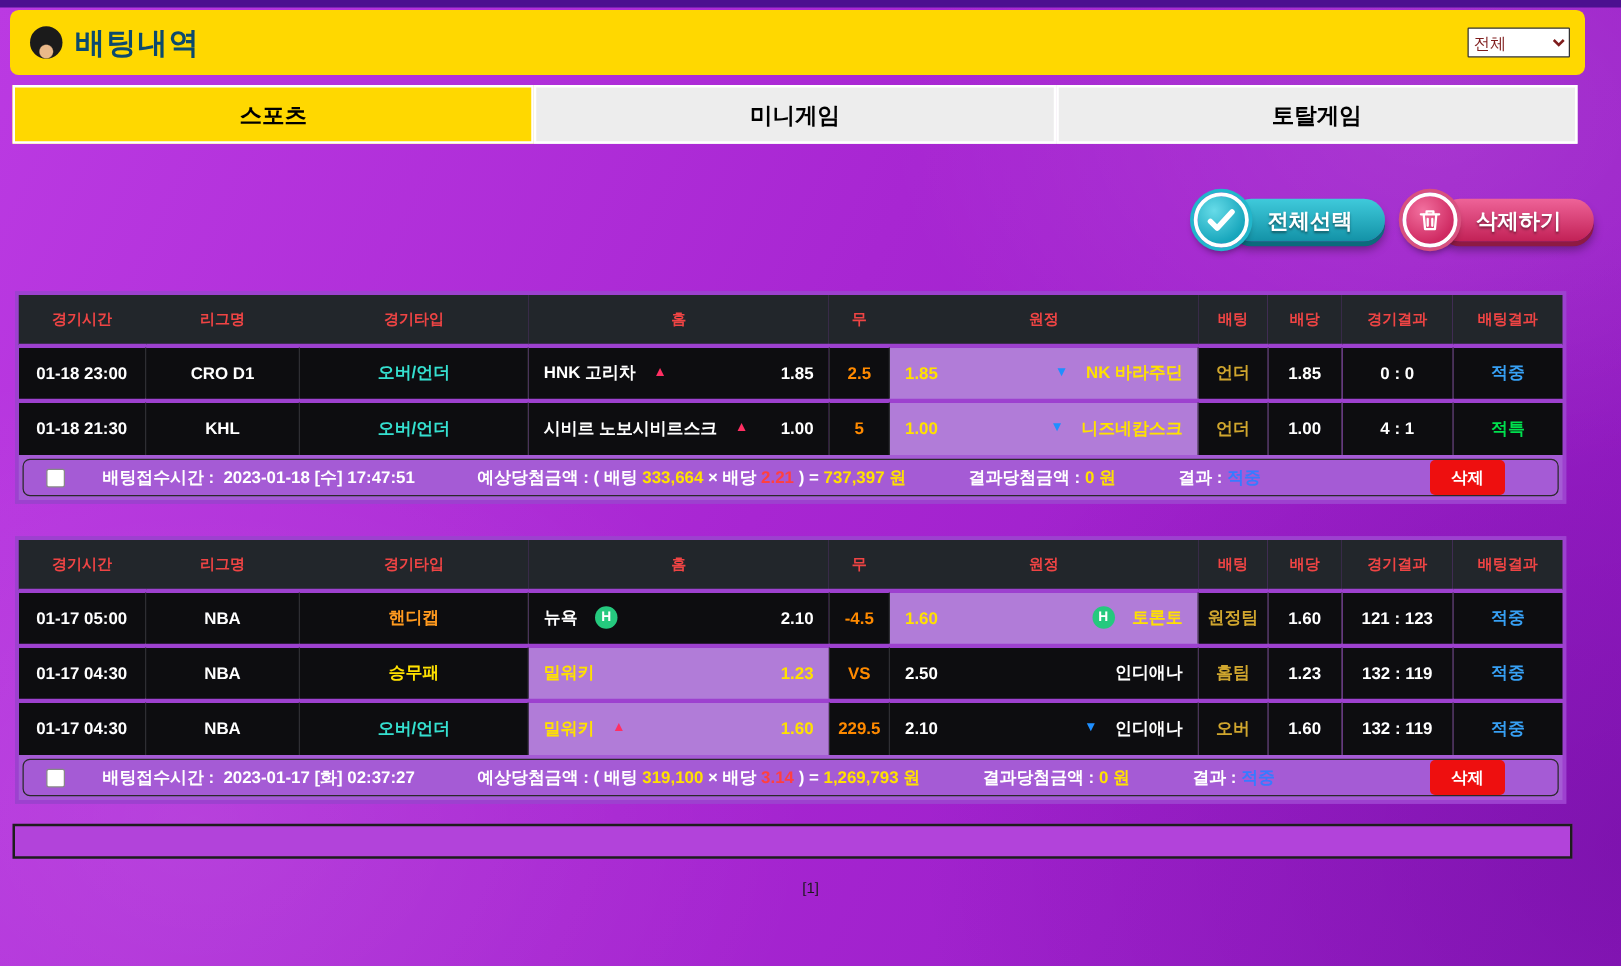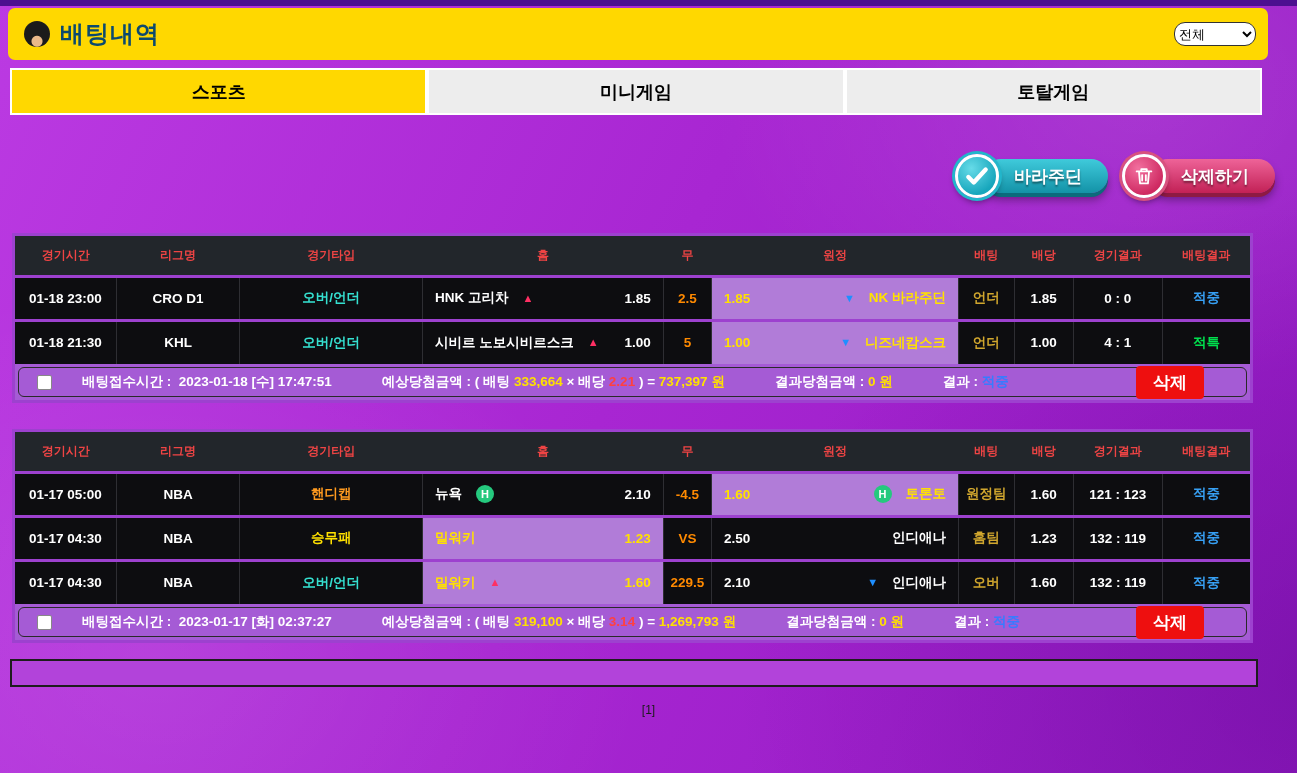--- a/index.html
+++ b/index.html
@@ -22,21 +22,21 @@
   }
   .face-icon {
     width:26px; height:26px; border-radius:50%;
     background:radial-gradient(circle at 50% 78%, #e9b98a 0 5px, #1b1b1b 6px);
     margin-right:10px; flex:none;
   }
   .page-title { font-size:24px; font-weight:bold; color:#0c4a6e; letter-spacing:1px; }
   .filter-wrap { margin-left:auto; }
   .filter-wrap select {
     width:82px; height:24px; font-size:13px; font-family:inherit;
-    border:1px solid #333; border-radius:11px; background:#fff; color:#000000;margin-left:32px;
+    border:1px solid #333; border-radius:1px; background:#fff; color:#7f1d1d;margin-left:32px;
   }
 
   
   .tabs { margin:8px 35px 0 10px; display:flex; height:47px; }
   .tab {
     flex:1; display:flex; align-items:center; justify-content:center;
     background:#ededed; border:2px solid #fff; font-size:18px; font-weight:bold;
     color:#000; cursor:pointer;
   }
   .tab.active { background:#ffd800; }
@@ -100,21 +100,21 @@
   .finner input[type=checkbox] {
     appearance:none; width:15px; height:15px; background:#fff; border:1px solid #888;
     border-radius:2px; margin-right:30px; flex:none;
   }
   .fgrp { margin-right:50px; white-space:nowrap; }
   .yellow { color:#ffe100; }
   .red    { color:#ff4040; }
   .blue   { color:#377bff; }
   .delbtn {
     margin-left:auto; margin-right:42px; background:#ee0f0f; color:#fff;
-    font-family:inherit; font-size:17px; font-weight:bold; border:none; border-radius:4px;
+    font-family:inherit; font-size:13px; font-weight:bold; border:none; border-radius:4px;
     padding:5px 17px; cursor:pointer;
   }
 
   
   .emptybar { margin:16px 39px 0 10px; height:28px; background:#b243da; border:2px solid #1d1d1d; }
   .pager { text-align:center; color:#1a1a1a; font-size:12px; margin-top:16px; cursor:pointer; }
 </style>
 </head>
 <body>
 
@@ -136,21 +136,21 @@
   <div class="tab">토탈게임</div>
 </div>
 
 <div class="actions">
   <div class="pillbtn teal">
     <span class="badge">
       <svg viewBox="0 0 24 24" width="26" height="26">
           <path d="M4 13l5 5L20 6" stroke="#fff" stroke-width="4" fill="none" stroke-linecap="round" stroke-linejoin="round"></path>
         </svg>
     </span>
-    <span class="pill">바라주딘</span>
+    <span class="pill">전체선택</span>
   </div>
   <div class="pillbtn pink">
     <span class="badge">
       <svg viewBox="0 0 24 24" width="22" height="22">
           <path d="M4 7h16M9 7V4.5h6V7M6.5 7l1.2 13h8.6l1.2-13M10 11v6M14 11v6" stroke="#fff" stroke-width="2" fill="none" stroke-linecap="round" stroke-linejoin="round"></path>
         </svg>
     </span>
     <span class="pill">삭제하기</span>
   </div>
 </div>

